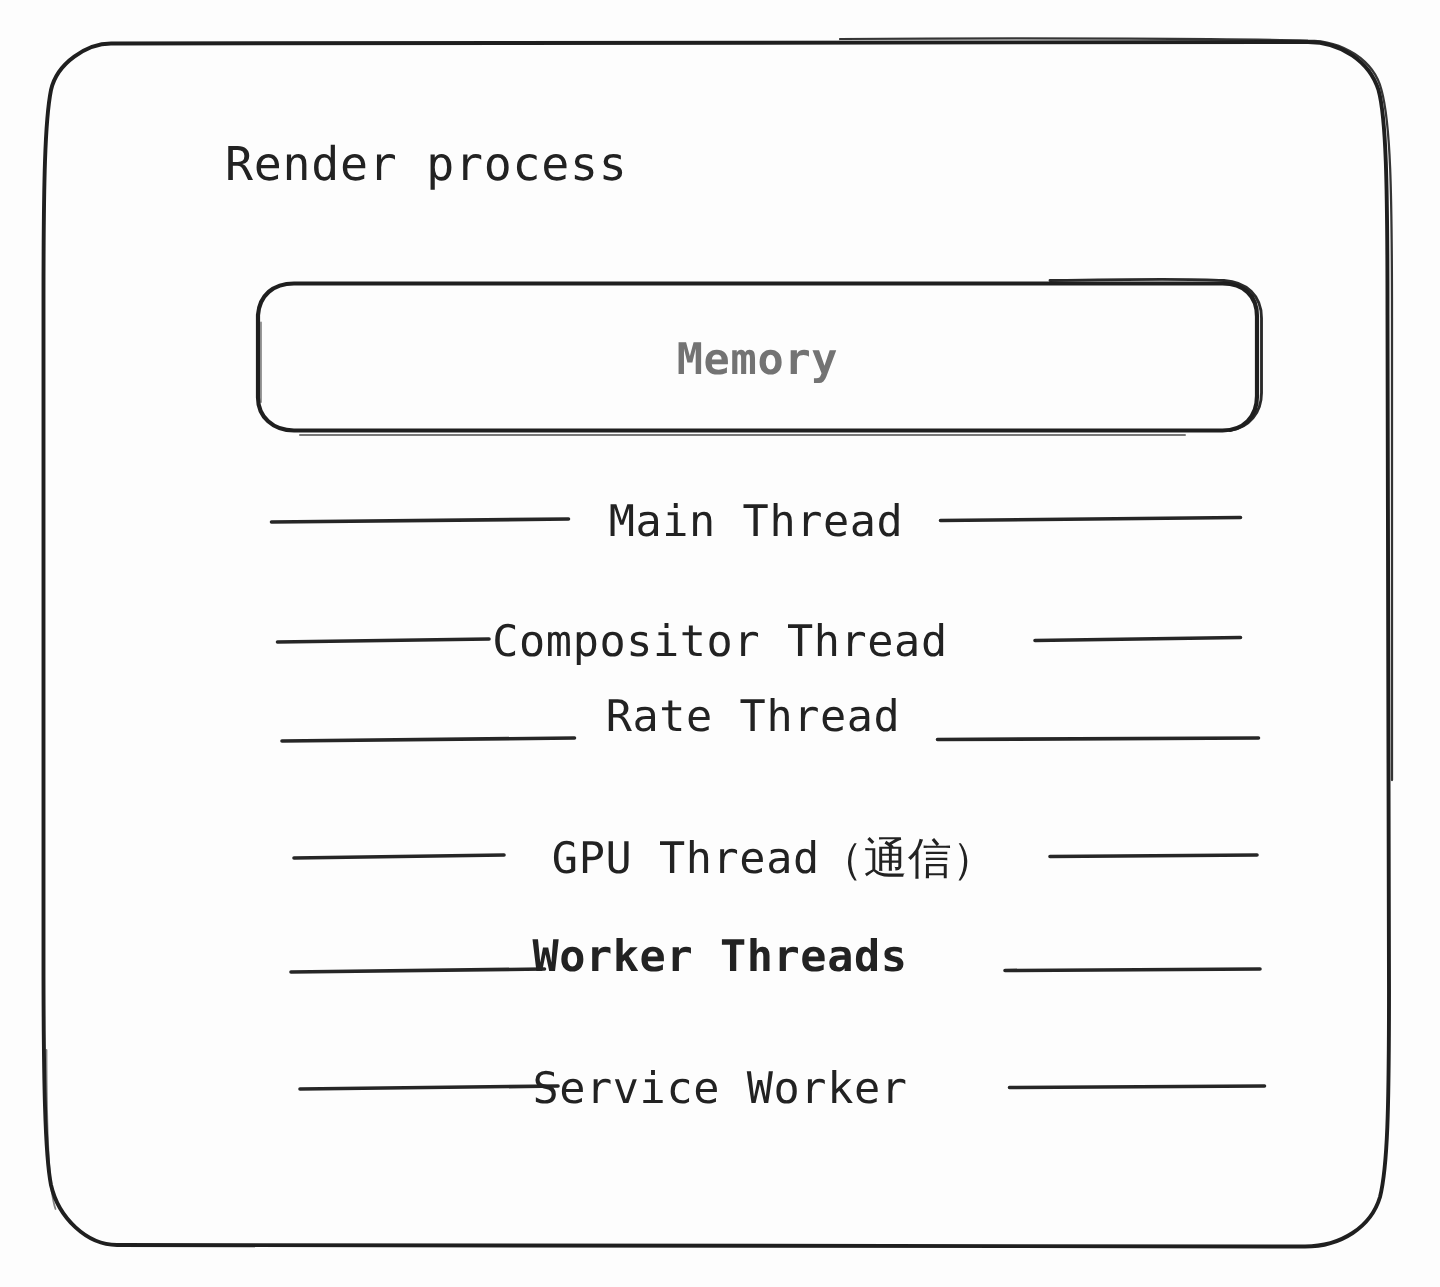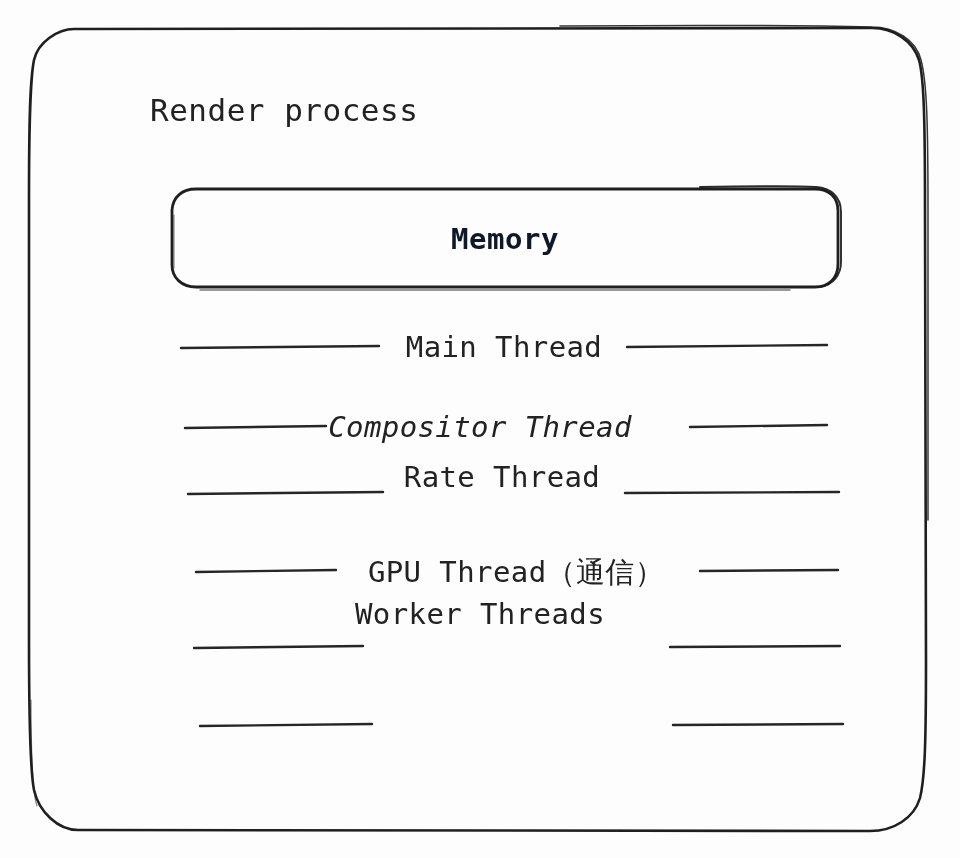--- a/index.html
+++ b/index.html
@@ -57,42 +57,42 @@
 
   .memory-label {
     position: absolute;
     left: 172px;
     top: 222px;
     width: 666px;
     text-align: center;
     font-size: 29px;
     font-weight: 600;
     letter-spacing: 0.5px;
-    color: #0f172a;
+    color: #737373;
     white-space: pre;
   }
 
   .thread-label {
     position: absolute;
     left: 0;
     width: 960px;
     text-align: center;
     font-size: 29px;
     font-weight: 500;
     letter-spacing: 0.4px;
     color: #222222;
     white-space: pre;
   }
 
   
   .row-0 { top: 330px; padding-left: 24px; }
-  .row-1 { top: 410px; font-style: italic; }
+  .row-1 { top: 410px; }
   .row-2 { top: 460px; padding-left: 22px; }
   .row-3 { top: 553px; margin-left: 36px; }
-  .row-4 { top: 597px; }
+  .row-4 { top: 620px; font-weight: bold; }
   .row-5 { top: 708px; }
 </style>
 </head>
 <body>
 
 <div id="diagram-root" style="background: rgb(253, 253, 253); color: rgb(34, 34, 34);">
 
   <svg id="sketch-layer" viewBox="0 0 960 858" width="960" height="858" xmlns="http://www.w3.org/2000/svg">
 
     <g fill="none" stroke="#1f1f1f" stroke-linecap="round" stroke-linejoin="round">
@@ -173,14 +173,15 @@
     <div class="thread-label row-0">Main Thread</div>
 
     <div class="thread-label row-1">Compositor Thread</div>
 
     <div class="thread-label row-2">Rate Thread</div>
 
     <div class="thread-label row-3">GPU Thread（通信）</div>
 
     <div class="thread-label row-4">Worker Threads</div>
 
+    <div class="thread-label row-5">Service Worker</div>
   </div>
 </div>
 
 </body></html>

